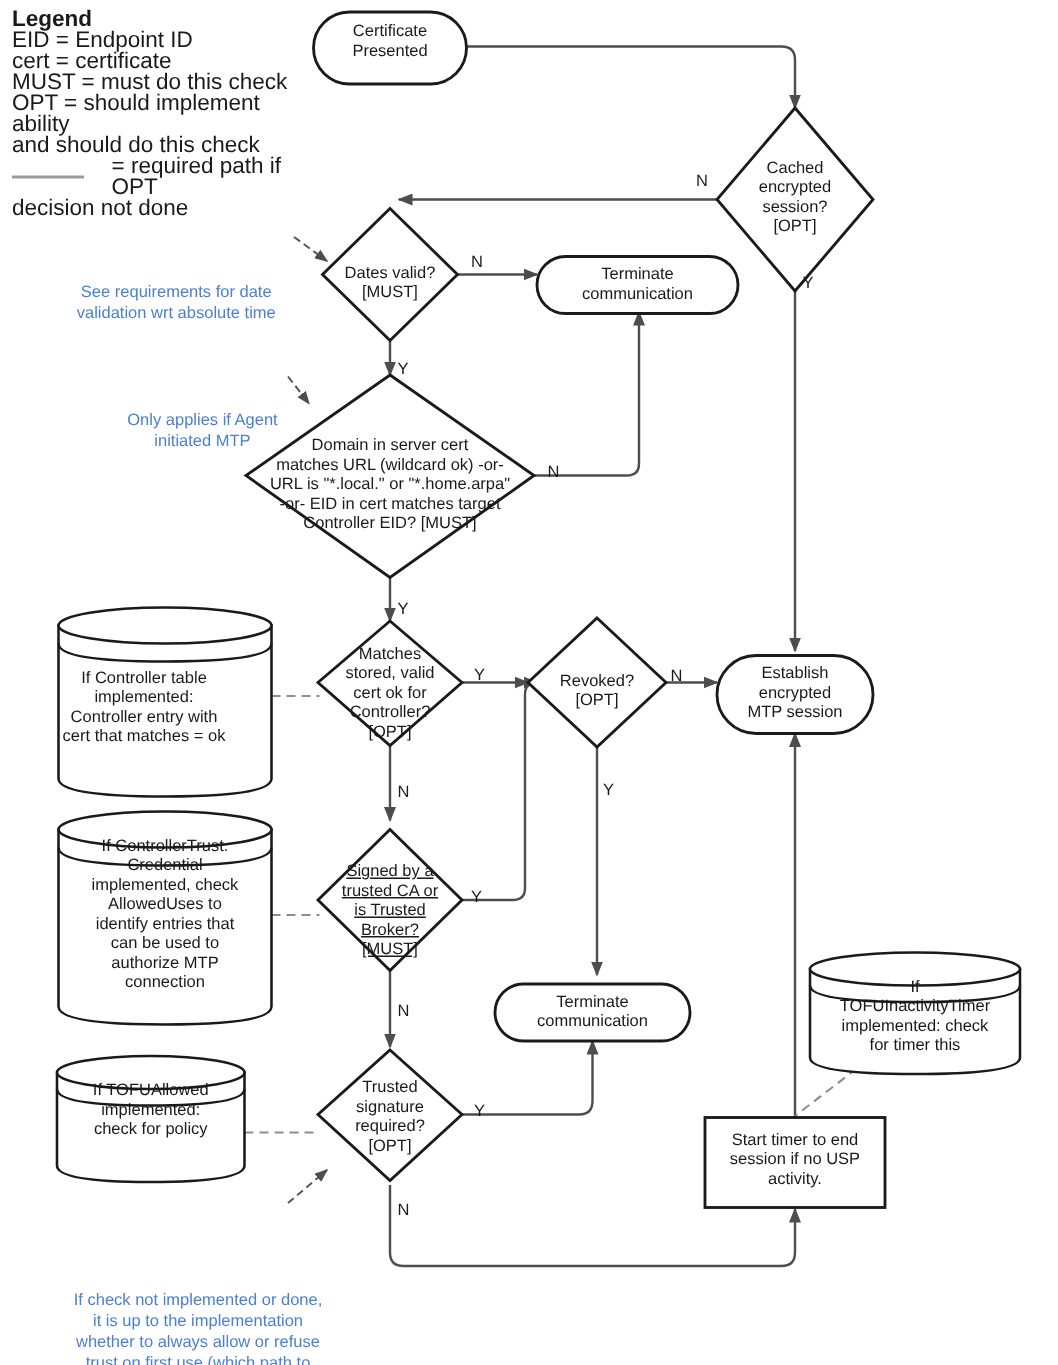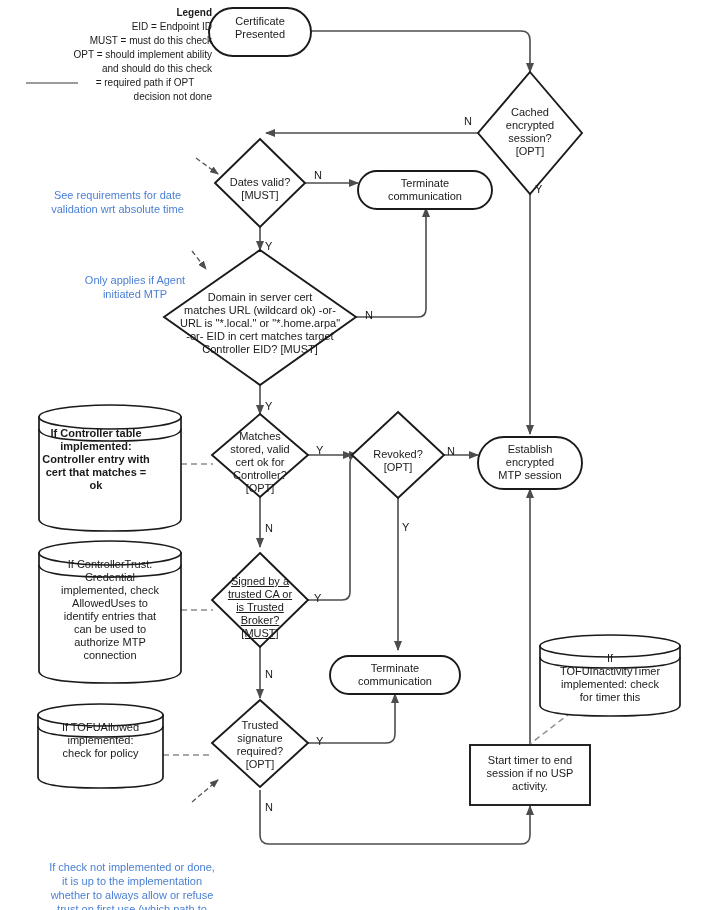--- a/index.html
+++ b/index.html
@@ -27,23 +27,23 @@
     text-align: center;
     color: #1a1a1a;
     font-family: "Liberation Sans", sans-serif;
     font-size: 11px;
     line-height: 13px;
     pointer-events: none;
     white-space: pre-line;
   }
   .legend-box {
     position: absolute;
-    text-align: right;
+    text-align: left;
     color: #1a1a1a;
-    font-size: 10px;
+    font-size: 15px;
     line-height: 14px;
   }
   .legend-title { font-weight: bold; }
   .legend-line-row {
     display: flex;
     align-items: center;
     justify-content: center;
     gap: 18px;
   }
   .legend-rule {
@@ -177,20 +177,21 @@
     <g stroke="#1a1a1a" stroke-width="1.7" fill="#ffffff">
       <path d="M540,646 L540,705 Q540,716 610,716 Q680,716 680,705 L680,646 Z"></path>
       <ellipse cx="610" cy="646" rx="70" ry="11"></ellipse>
       <path d="M540,657 Q540,668 610,668 Q680,668 680,657" fill="none"></path>
     </g>
   </svg>
 
   <div class="legend-box" style="left:8px; top:6px; width:204px;">
     <div class="legend-title">Legend</div>
     <div>EID = Endpoint ID</div>
+    <div>cert = certificate</div>
     <div>MUST = must do this check</div>
     <div>OPT = should implement ability</div>
     <div>and should do this check</div>
     <div class="legend-line-row">
       <span class="legend-rule"></span>
       <span>= required path if OPT</span>
     </div>
     <div>decision not done</div>
   </div>
 
@@ -238,21 +239,21 @@
 
   <div class="node-label" style="left:214px; top:719px; width:92px;">Trusted
 signature
 required?
 [OPT]</div>
 
   <div class="node-label" style="left:472px; top:754px; width:116px;">Start timer to end
 session if no USP
 activity.</div>
 
-  <div class="node-label" style="left:39px; top:427px; width:114px;font-weight:bold;">If Controller table
+  <div class="node-label" style="left:39px; top:446px; width:114px;">If Controller table
 implemented:
 Controller entry with
 cert that matches = ok</div>
 
   <div class="node-label" style="left:39px; top:558px; width:142px;">If ControllerTrust.
 Credential
 implemented, check
 AllowedUses to
 identify entries that
 can be used to

